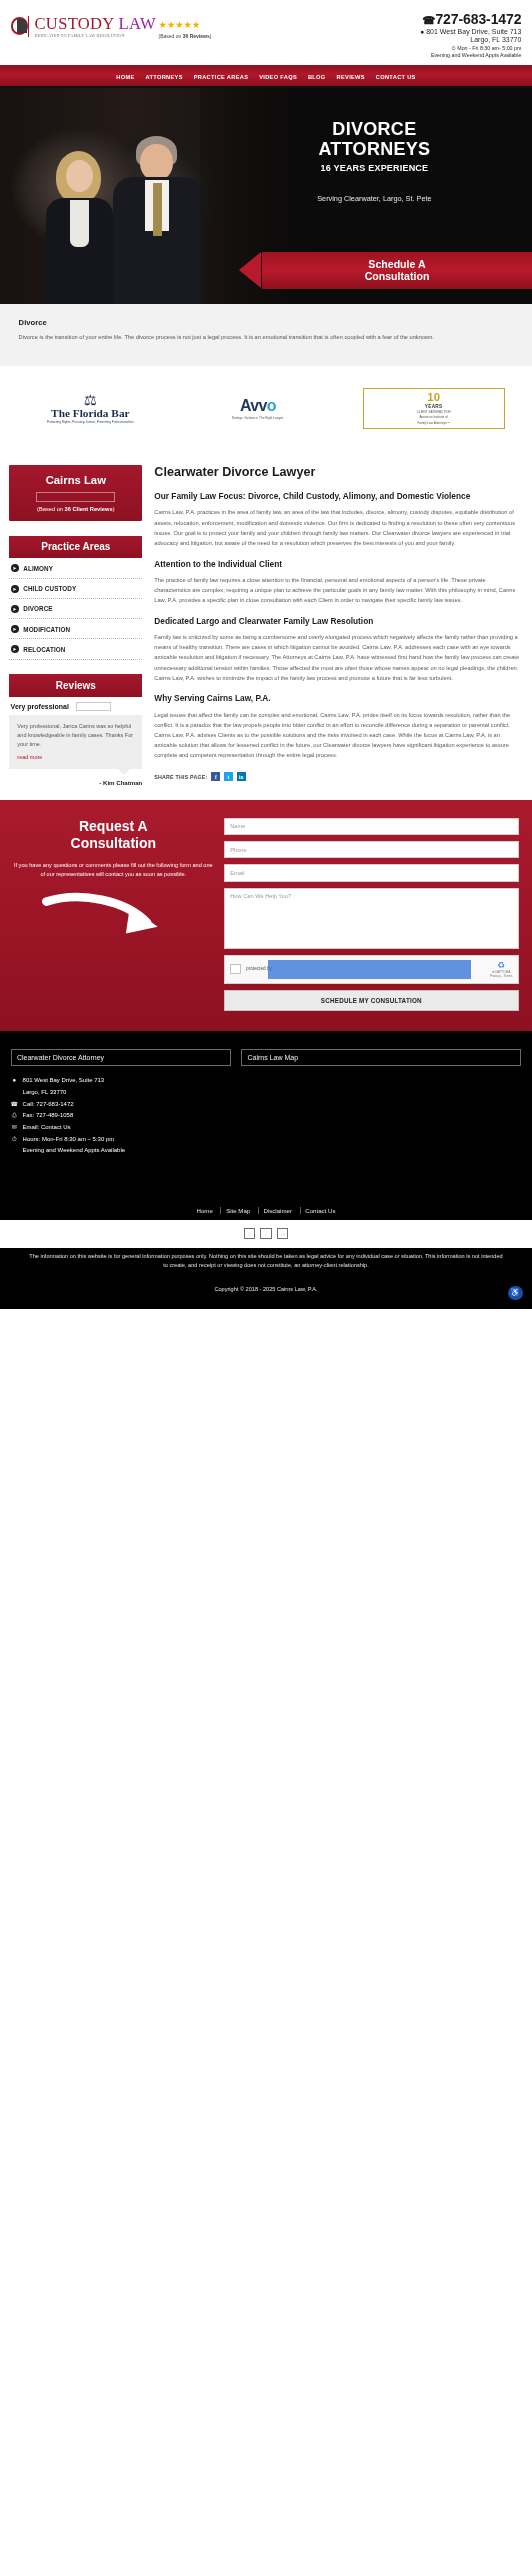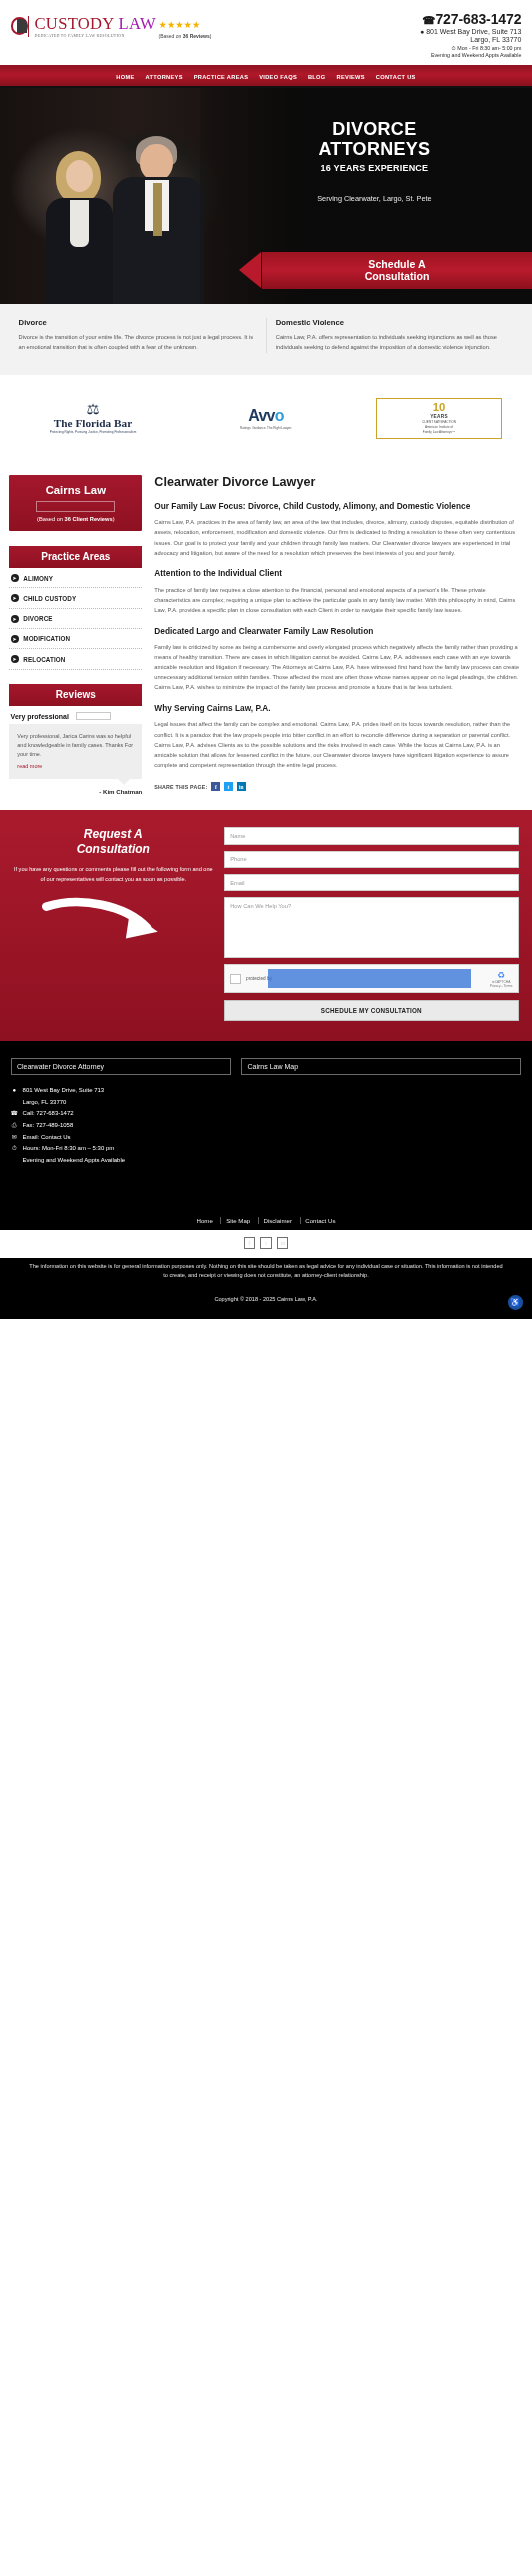--- a/index.html
+++ b/index.html
@@ -87,21 +87,21 @@
   
   .badges { background:#fff; padding: 22.6px 0 24px 0; display:flex; align-items:center; justify-content:space-around; }
   .bar-badge { text-align:center; width:126px;}
   .bar-badge .scales { font-size:14.6px; color:#1f2f4d; line-height:1;}
   .bar-badge .bn { font-family:"Liberation Serif", serif; font-size:11.3px; color:#1c2c47; font-weight:bold; }
   .bar-badge .bs { font-size:3.1px; color:#3a4a64; margin-top:1.3px;}
   .avvo { text-align:center; width:100px;}
   .avvo .av { font-size:16px; font-weight:bold; color:#1e3a5f; font-family:"Liberation Sans",sans-serif; letter-spacing:-0.7px;}
   .avvo .av i { color:#2f9fd8; font-style:normal; }
   .avvo .as { font-size:3.1px; color:#555; margin-top:1.3px;}
-  .aiofla { text-align:center; width:126px; border:1.3px solid #c9a227; padding:3.3px 2.7px; }
+  .aiofla { text-align:center; width:142px; border:1.3px solid #c9a227; padding:3.3px 2.7px; }
   .aiofla .seal { font-size:11.3px; color:#c9a227; font-weight:bold; line-height:1;}
   .aiofla .t1 { font-size:4.7px; font-weight:bold; color:#333; letter-spacing:0.3px;}
   .aiofla .t2 { font-size:3.1px; color:#555; margin-top:1.3px;}
 
   
   .main { display:flex; padding: 12px 9.3px 14.6px 9.3px; gap:12px; align-items:flex-start;}
   .side { width: 133px; flex:0 0 133px; }
   .content { flex:1; }
 
   .side-card { background:linear-gradient(to bottom,#a4172c 0%,#8e1121 100%); color:#fff; text-align:center; padding:9.3px 6.7px 9.3px 6.7px; border-radius:1.3px;}
@@ -133,21 +133,21 @@
   .share { display:flex; align-items:center; gap:4px; margin-top:12px; }
   .share .slabel { font-size:5.3px; font-weight:bold; color:#444; letter-spacing:0.2px;}
   .share .sbtn { width:8.7px; height:8.7px; display:flex; align-items:center; justify-content:center; color:#fff; font-size:5.3px; font-weight:bold; font-family:"Liberation Serif",serif;}
   .sb-fb { background:#3b5998; }
   .sb-tw { background:#1da1f2; }
   .sb-li { background:#0077b5; }
 
   
   .formsec { background:linear-gradient(to bottom,#aa1a2d 0%, #8e1121 100%); padding: 17.3px 13.3px 20px 13.3px; display:flex; gap:10.6px;}
   .form-left { width: 200px; flex:0 0 200px; color:#fff; text-align:center; position:relative;}
-  .form-left h2 { font-size:12px; font-weight:bold; line-height:1.25; margin-bottom:8px;font-style:italic;}
+  .form-left h2 { font-size:14px; font-weight:bold; line-height:1.25; margin-bottom:8px;}
   .form-left p { font-size:5.6px; line-height:1.65;}
   .arrow-art { margin-top:9.3px; height:51px; position:relative;}
   .arrow-art svg { position:absolute; left:28px; top:0;}
   .form-right { flex:1; }
   .fld { width:100%; background:#fff; border:0.7px solid #cfcfcf; margin-bottom:6px; padding:4.7px 5.3px; font-size:5.7px; color:#9a9a9a; font-family:"Liberation Sans",sans-serif;}
   .fld.area { height:61px; }
   .recap { background:#f9f9f9; border:0.7px solid #d3d3d3; height:29px; display:flex; align-items:center; padding:0 5.3px; gap:5.3px; margin-bottom:6.7px; position:relative;}
   .recap .cb { width:10.6px;height:10.6px;border:1.3px solid #c1c1c1; background:#fff;}
   .recap .rtxt { font-size:4.7px; color:#555; line-height:1.3;}
   .recap .sel { position:absolute; left:43px; right:47px; top:4px; bottom:4px; background:#2d6fd6; opacity:.75;}
@@ -251,24 +251,20 @@
         <div>Consultation</div>
       </div>
     </div>
   </div>
 
   <div class="tribar">
     <div class="tribox">
       <h3>Divorce</h3>
       <p>Divorce is the transition of your entire life. The divorce process is not just a legal process. It is an emotional transition that is often coupled with a fear of the unknown.</p>
     </div>
-    <div class="tribox">
-      <h3>Domestic Violence</h3>
-      <p>Cairns Law, P.A. offers representation to individuals seeking injunctions as well as those individuals seeking to defend against the imposition of a domestic violence injunction.</p>
-    </div>
   </div>
 
   <div class="badges">
     <div class="bar-badge">
       <div class="scales">⚖</div>
       <div class="bn">The Florida Bar</div>
       <div class="bs">Protecting Rights, Pursuing Justice, Promoting Professionalism</div>
     </div>
     <div class="avvo">
       <div class="av">Avv<i>o</i></div>

